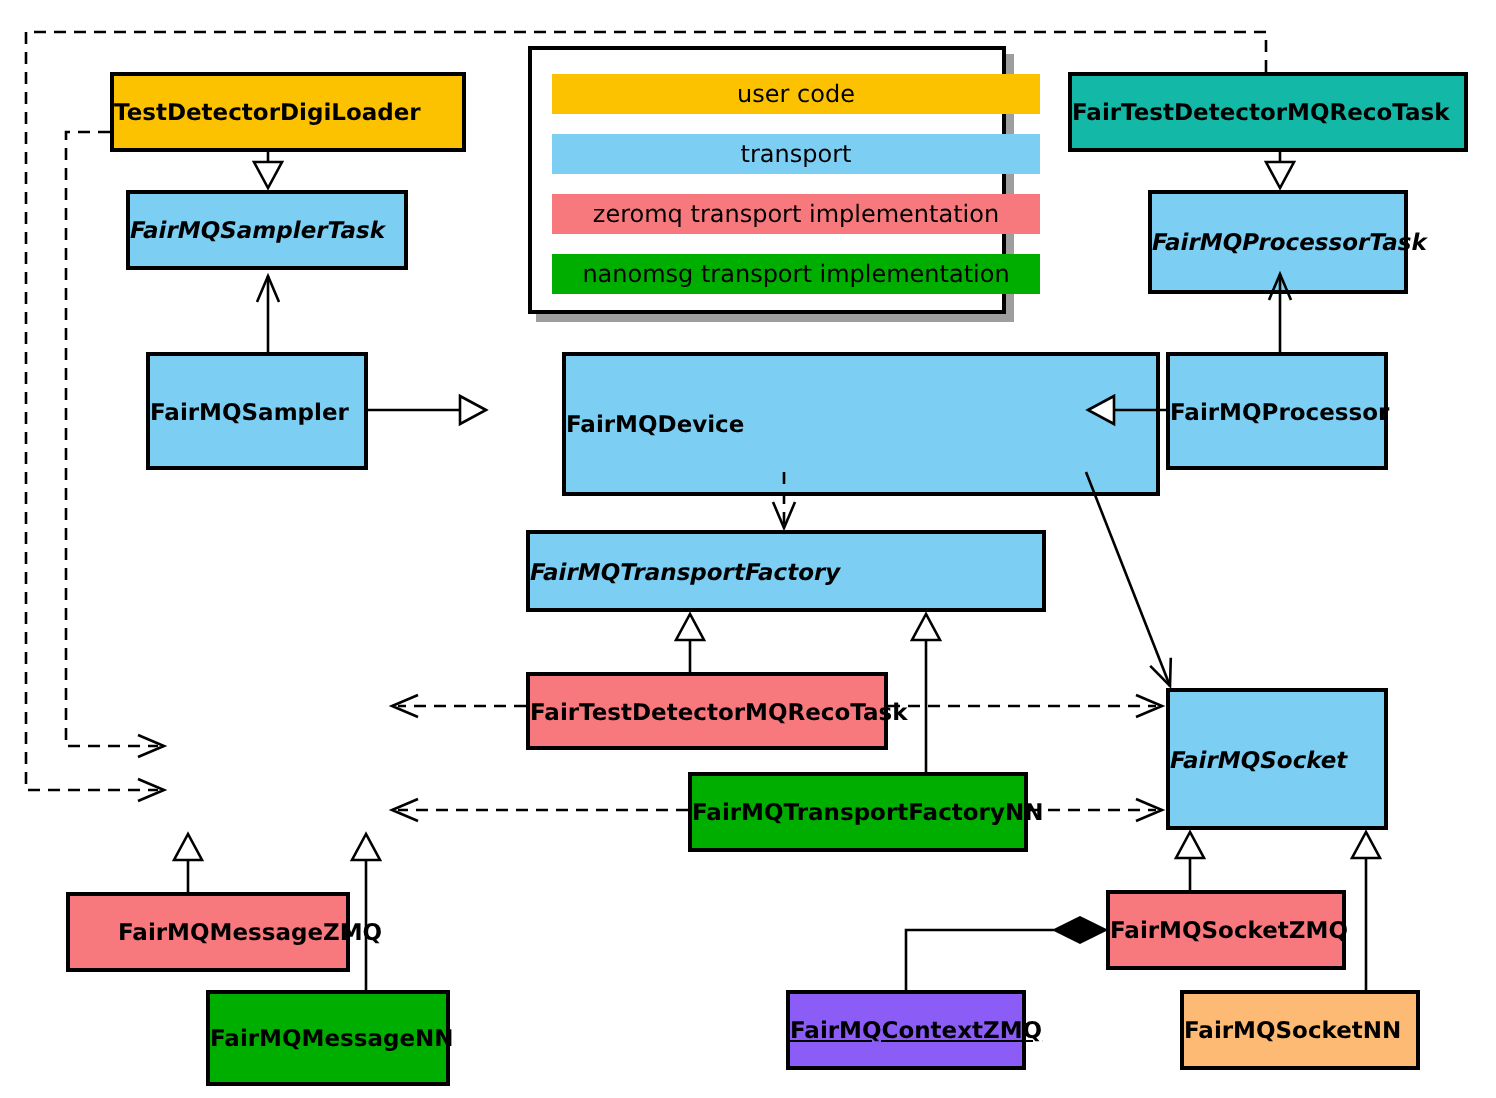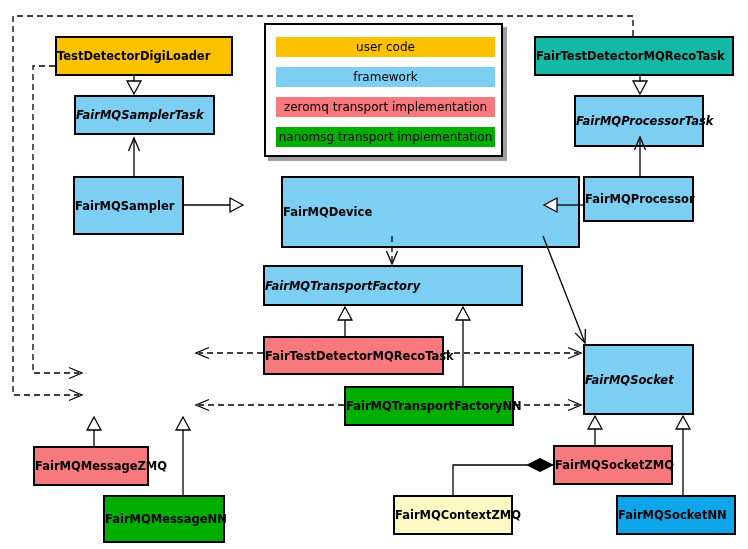--- a/index.html
+++ b/index.html
@@ -20,21 +20,21 @@
     z-index:2;
   }
   .abstract{font-style:italic;}
   #legend{
     position:absolute;left:264px;top:23px;width:239px;height:134px;
     box-sizing:border-box;border:2px solid #000;background:#fff;
     box-shadow:4px 4px 0 #9e9e9e;
     z-index:2;
   }
   .legend-bar{
-    position:absolute;left:10px;width:219px;height:20px;
+    position:absolute;left:10px;width:244px;height:20px;
     display:flex;align-items:center;justify-content:center;
     font-size:12px;font-weight:normal;color:#000;white-space:nowrap;
   }
   #edges{
     position:absolute;left:0;top:0;width:748px;height:549px;
     z-index:3;pointer-events:none;
   }
   #edges line, #edges polyline{stroke:#000;stroke-width:1.3;fill:none;}
   #edges .dashed{stroke-dasharray:6,4;}
   #edges .tri{fill:#ffffff;stroke:#000;stroke-width:1.3;}
@@ -134,77 +134,77 @@
       <polyline points="453,495 453,465 527,465"></polyline>
         <polygon class="diamond" points="553,465 540,458.5 527,465 540,471.5"></polygon>
     </g>
   </svg>
 
   <div id="legend">
     <div class="legend-bar" style="top: 12px; background-color: rgb(252, 194, 0);">
       <span>user code</span>
     </div>
     <div class="legend-bar" style="top: 42px; background-color: rgb(125, 206, 243);">
-      <span>framework</span>
+      <span>transport</span>
     </div>
     <div class="legend-bar" style="top: 72px; background-color: rgb(248, 121, 125);">
       <span>zeromq transport implementation</span>
     </div>
     <div class="legend-bar" style="top: 102px; background-color: rgb(0, 174, 0);">
       <span>nanomsg transport implementation</span>
     </div>
   </div>
 
   <div class="node" style="left: 55px; top: 36px; width: 178px; height: 40px; background-color: rgb(252, 194, 0);">
     <span>TestDetectorDigiLoader</span>
   </div>
   <div class="node" style="left: 534px; top: 36px; width: 200px; height: 40px; background-color: #14b8a6;">
     <span>FairTestDetectorMQRecoTask</span>
   </div>
 
-  <div class="node abstract" style="left: 74px; top: 95px; width: 141px; height: 40px; background-color: rgb(125, 206, 243);">
+  <div class="node abstract" style="left: 63px; top: 95px; width: 141px; height: 40px; background-color: rgb(125, 206, 243);">
     <span>FairMQSamplerTask</span>
   </div>
   <div class="node abstract" style="left: 574px; top: 95px; width: 130px; height: 52px; background-color: rgb(125, 206, 243);">
     <span>FairMQProcessorTask</span>
   </div>
 
   <div class="node" style="left: 73px; top: 176px; width: 111px; height: 59px; background-color: rgb(125, 206, 243);">
     <span>FairMQSampler</span>
   </div>
   <div class="node" style="left: 244px; top: 176px; width: 299px; height: 72px; background-color: rgb(125, 206, 243); margin-left: 37px;">
     <span>FairMQDevice</span>
   </div>
-  <div class="node" style="left: 583px; top: 176px; width: 111px; height: 46px; background-color: rgb(125, 206, 243);">
+  <div class="node" style="left: 583px; top: 176px; width: 111px; height: 59px; background-color: rgb(125, 206, 243);">
     <span>FairMQProcessor</span>
   </div>
 
   <div class="node abstract" style="left: 263px; top: 265px; width: 260px; height: 41px; background-color: rgb(125, 206, 243);">
     <span>FairMQTransportFactory</span>
   </div>
   <div class="node" style="left: 263px; top: 336px; width: 181px; height: 39px; background-color: rgb(248, 121, 125);">
     <span>FairTestDetectorMQRecoTask</span>
   </div>
   <div class="node" style="left: 344px; top: 386px; width: 170px; height: 40px; background-color: rgb(0, 174, 0);">
     <span>FairMQTransportFactoryNN</span>
   </div>
 
-  <div class="node" style="left: 33px; top: 446px; width: 116px; height: 40px; background-color: rgb(248, 121, 125);">
+  <div class="node" style="left: 33px; top: 446px; width: 142px; height: 40px; background-color: rgb(248, 121, 125); padding-left: 24px;">
     <span>FairMQMessageZMQ</span>
   </div>
   <div class="node" style="left: 103px; top: 495px; width: 122px; height: 48px; background-color: rgb(0, 174, 0);">
     <span>FairMQMessageNN</span>
   </div>
 
   <div class="node" style="left: 553px; top: 445px; width: 120px; height: 40px; background-color: rgb(248, 121, 125);">
     <span>FairMQSocketZMQ</span>
   </div>
   <div class="node abstract" style="left: 583px; top: 344px; width: 111px; height: 71px; background-color: rgb(125, 206, 243);">
     <span>FairMQSocket</span>
   </div>
-  <div class="node" style="left: 616px; top: 495px; width: 120px; height: 40px; background-color: #0ea5e9;">
+  <div class="node" style="left: 590px; top: 495px; width: 120px; height: 40px; background-color: #fdba74;">
     <span>FairMQSocketNN</span>
   </div>
-  <div class="node" style="left: 393px; top: 495px; width: 120px; height: 40px; background-color: #fef9c3;">
+  <div class="node" style="left: 393px; top: 495px; width: 120px; height: 40px; background-color: #8b5cf6; text-decoration: underline;">
     <span>FairMQContextZMQ</span>
   </div>
 
 </div>
 
 </body></html>

